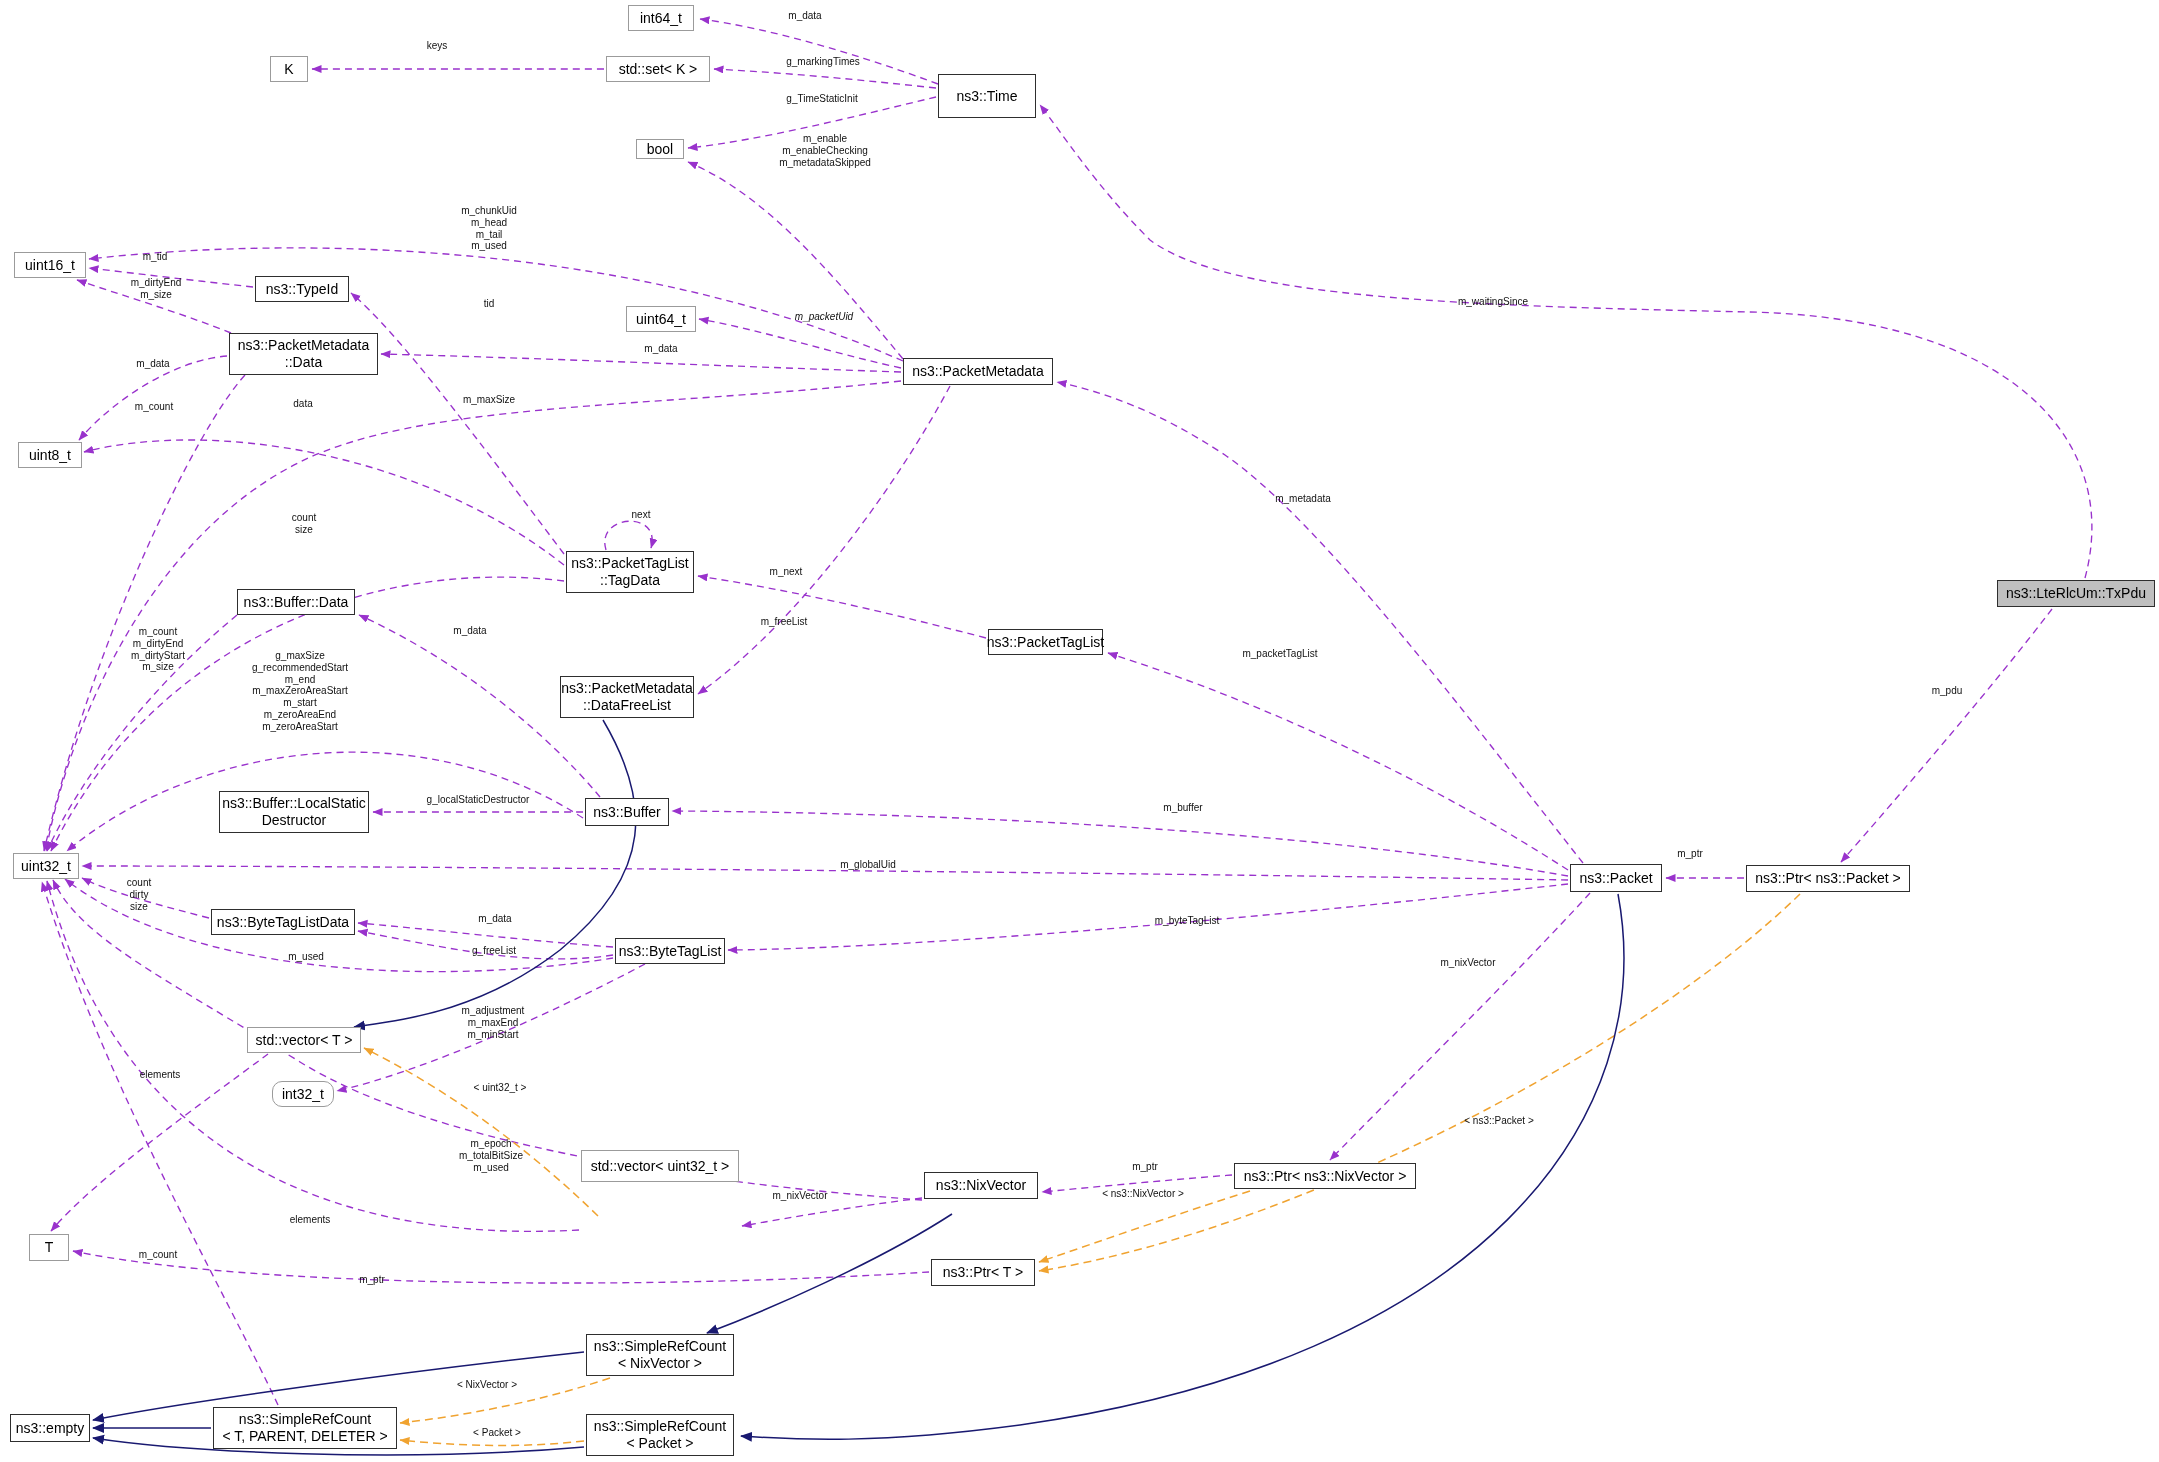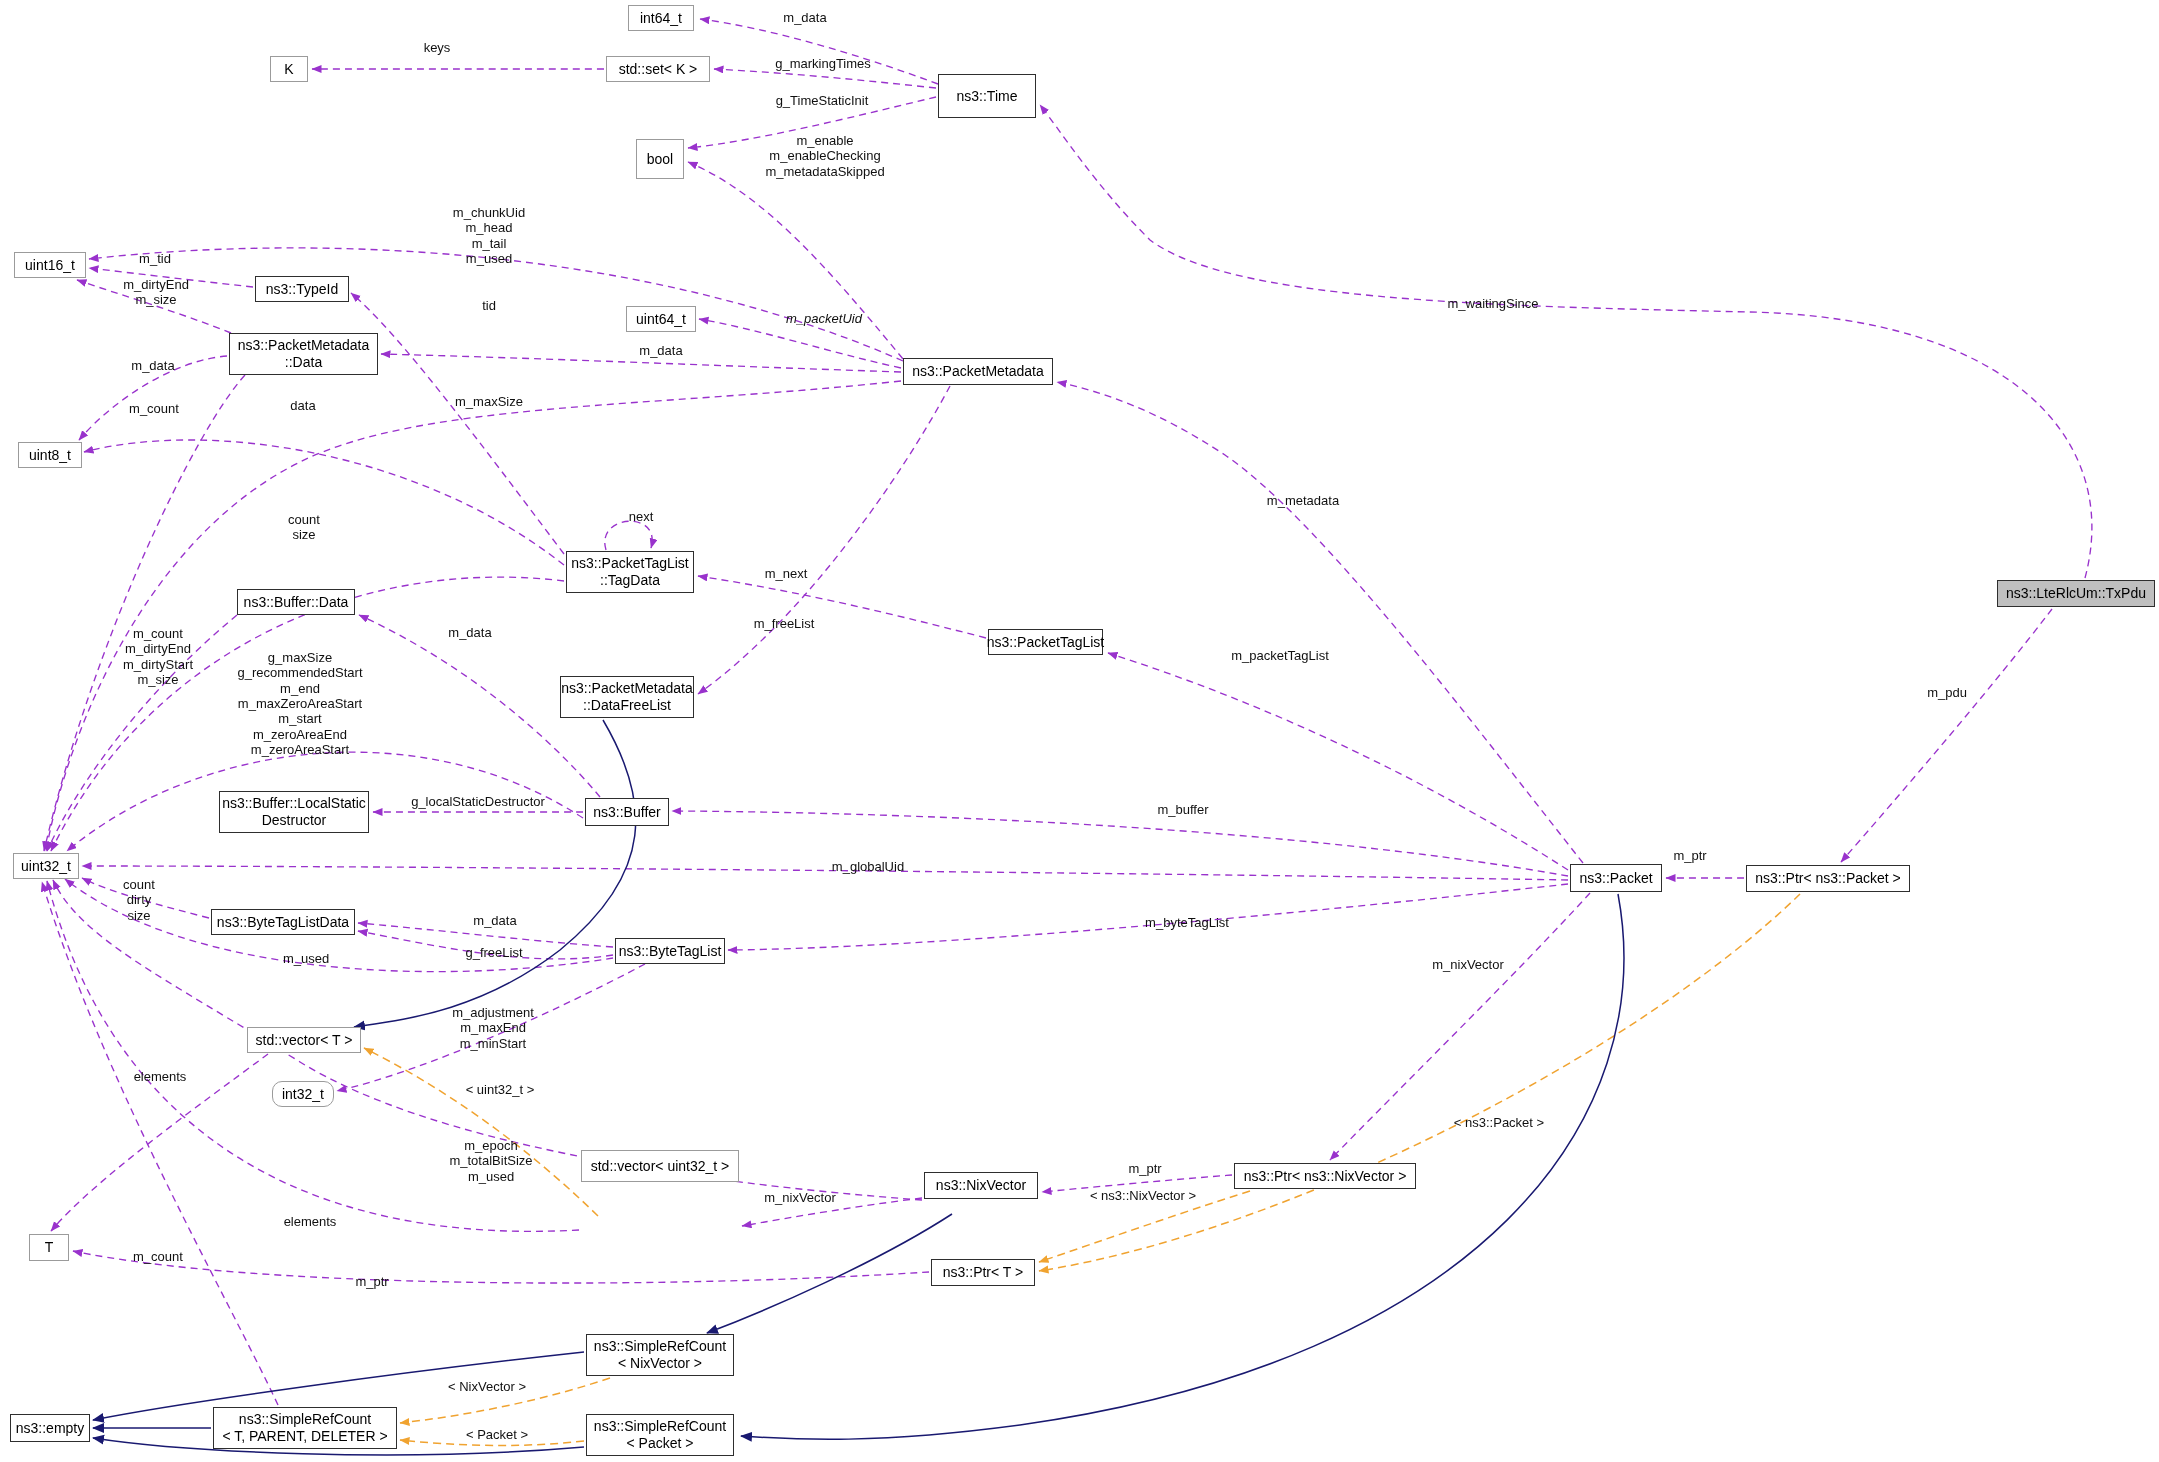--- a/index.html
+++ b/index.html
@@ -4,21 +4,21 @@
 <style>
   html,body{margin:0;padding:0;background:#fff;}
   #canvas{position:relative;width:2159px;height:1462px;background:#ffffff;
           font-family:"Liberation Sans",sans-serif;overflow:hidden;}
   #edges{position:absolute;left:0;top:0;width:2159px;height:1462px;}
   .node{position:absolute;display:flex;align-items:center;justify-content:center;
         text-align:center;background:#fff;border:1px solid #9b9b9b;color:#000;
         font-size:14px;line-height:1.2;white-space:pre-line;box-sizing:border-box;z-index:2;}
   .node.class{border:1.5px solid #2e2e2e;}
   .node.current{background:#bfbfbf;border:1.5px solid #2e2e2e;}
-  .elabel{position:absolute;font-size:13px;color:#101010;text-align:center;
+  .elabel{position:absolute;font-size:10px;color:#101010;text-align:center;
           white-space:pre;transform:translateX(-50%);line-height:1.18;z-index:1;}
   path.u{fill:none;stroke:#9932cc;stroke-width:1.35;stroke-dasharray:7 5;}
   path.t{fill:none;stroke:#f0a330;stroke-width:1.5;stroke-dasharray:8 5;}
   path.i{fill:none;stroke:#191970;stroke-width:1.5;}
 </style>
 </head>
 <body>
 
 <div id="canvas">
   <svg id="edges" viewBox="0 0 2159 1462" xmlns="http://www.w3.org/2000/svg">
@@ -162,21 +162,21 @@
       <div class="elabel" style="left: 1143px; top: 1188px;">&lt; ns3::NixVector &gt;</div>
       <div class="elabel" style="left: 1499px; top: 1115px;">&lt; ns3::Packet &gt;</div>
       <div class="elabel" style="left: 487px; top: 1379px;">&lt; NixVector &gt;</div>
       <div class="elabel" style="left: 497px; top: 1427px;">&lt; Packet &gt;</div>
     </div>
   <div id="nodes">
       <div class="node " style="left: 628px; top: 5px; width: 66px; height: 26px;">int64_t</div>
       <div class="node " style="left: 270px; top: 56px; width: 38px; height: 26px;">K</div>
       <div class="node " style="left: 606px; top: 56px; width: 104px; height: 26px;">std::set&lt; K &gt;</div>
       <div class="node class" style="left: 938px; top: 74px; width: 98px; height: 44px;">ns3::Time</div>
-      <div class="node " style="left: 636px; top: 139px; width: 48px; height: 40px;">bool</div>
+      <div class="node " style="left: 636px; top: 139px; width: 48px; height: 20px;">bool</div>
       <div class="node " style="left: 14px; top: 252px; width: 72px; height: 26px;">uint16_t</div>
       <div class="node class" style="left: 255px; top: 276px; width: 94px; height: 26px;">ns3::TypeId</div>
       <div class="node " style="left: 626px; top: 306px; width: 70px; height: 26px;">uint64_t</div>
       <div class="node class" style="left: 229px; top: 333px; width: 149px; height: 42px;">ns3::PacketMetadata
 ::Data</div>
       <div class="node class" style="left: 903px; top: 358px; width: 150px; height: 27px;">ns3::PacketMetadata</div>
       <div class="node " style="left: 18px; top: 442px; width: 64px; height: 26px;">uint8_t</div>
       <div class="node class" style="left: 566px; top: 551px; width: 128px; height: 42px;">ns3::PacketTagList
 ::TagData</div>
       <div class="node class" style="left: 237px; top: 589px; width: 118px; height: 26px;">ns3::Buffer::Data</div>

